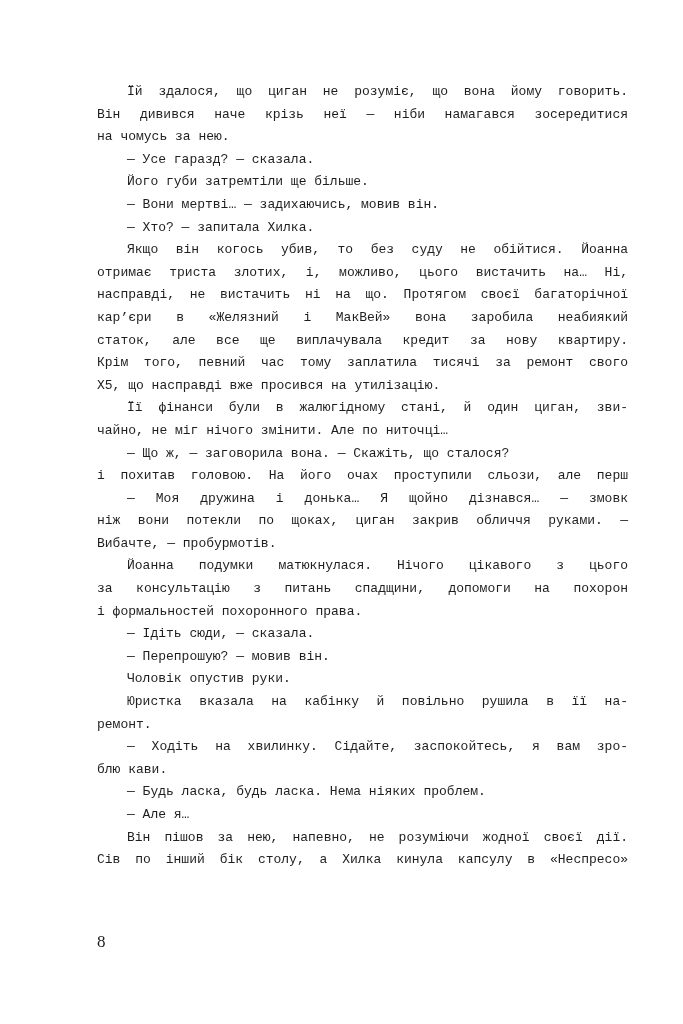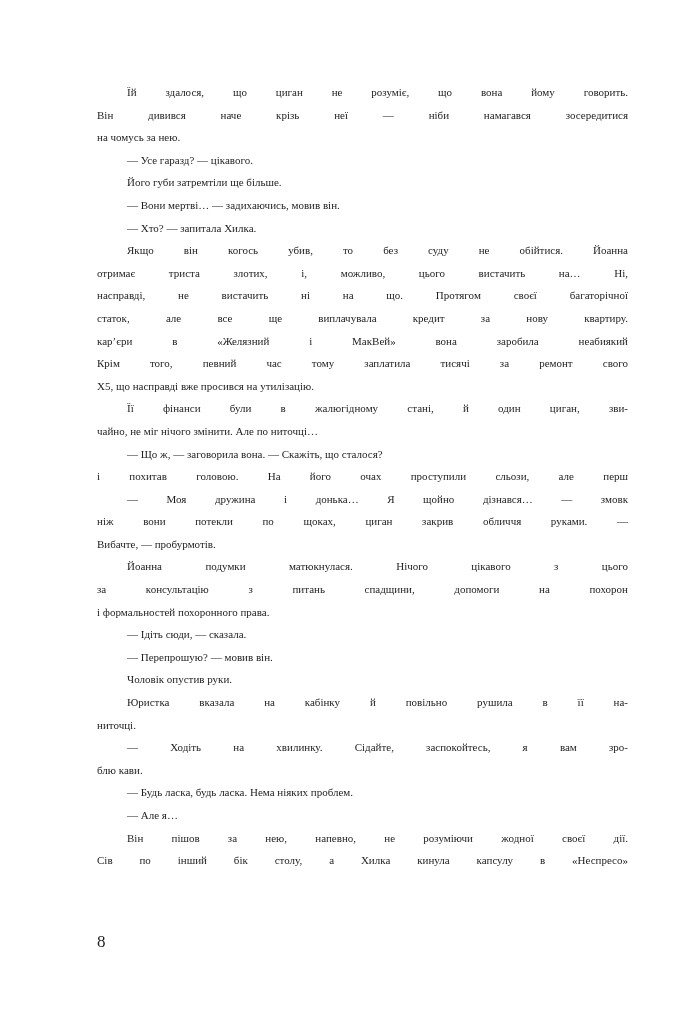--- a/index.html
+++ b/index.html
@@ -12,22 +12,22 @@
     width: 683px;
     height: 1024px;
     background: #ffffff;
     overflow: hidden;
   }
   .text-block {
     position: absolute;
     left: 97px;
     top: 81px;
     width: 531px;
-    font-family: Liberation Serif, serif;
-    font-size: 11px;
+    font-family: Liberation Mono, monospace;
+    font-size: 13px;
     line-height: 22.6px;
     color: #1e1e1e;
   }
   .para { margin: 0; padding: 0; }
   .line {
     text-align: justify;
     text-align-last: justify;
     white-space: normal;
   }
   .line.para-start { text-indent: 30px; }
@@ -46,37 +46,37 @@
 <body>
 
 <div class="page">
   <div class="text-block" id="text-block">
       <div class="para">
         <div class="line para-start">Їй здалося, що циган не розуміє, що вона йому говорить.</div>
         <div class="line">Він дивився наче крізь неї — ніби намагався зосередитися</div>
         <div class="line para-end">на чомусь за нею.</div>
       </div>
       <div class="para">
-        <div class="line para-start para-end">— Усе гаразд? — цікавого.</div>
+        <div class="line para-start para-end">— Усе гаразд? — сказала.</div>
       </div>
       <div class="para">
         <div class="line para-start para-end">Його губи затремтіли ще більше.</div>
       </div>
       <div class="para">
         <div class="line para-start para-end">— Вони мертві… — задихаючись, мовив він.</div>
       </div>
       <div class="para">
         <div class="line para-start para-end">— Хто? — запитала Хилка.</div>
       </div>
       <div class="para">
         <div class="line para-start">Якщо він когось убив, то без суду не обійтися. Йоанна</div>
         <div class="line">отримає триста злотих, і, можливо, цього вистачить на… Ні,</div>
         <div class="line">насправді, не вистачить ні на що. Протягом своєї багаторічної</div>
+        <div class="line">кар’єри в «Желязний і МакВей» вона заробила неабиякий</div>
         <div class="line">статок, але все ще виплачувала кредит за нову квартиру.</div>
-        <div class="line">кар’єри в «Желязний і МакВей» вона заробила неабиякий</div>
         <div class="line">Крім того, певний час тому заплатила тисячі за ремонт свого</div>
         <div class="line para-end">Х5, що насправді вже просився на утилізацію.</div>
       </div>
       <div class="para">
         <div class="line para-start">Її фінанси були в жалюгідному стані, й один циган, зви-</div>
         <div class="line para-end">чайно, не міг нічого змінити. Але по ниточці…</div>
       </div>
       <div class="para">
         <div class="line para-start para-end">— Що ж, — заговорила вона. — Скажіть, що сталося?</div>
       </div>
@@ -95,21 +95,21 @@
         <div class="line para-start para-end">— Ідіть сюди, — сказала.</div>
       </div>
       <div class="para">
         <div class="line para-start para-end">— Перепрошую? — мовив він.</div>
       </div>
       <div class="para">
         <div class="line para-start para-end">Чоловік опустив руки.</div>
       </div>
       <div class="para">
         <div class="line para-start">Юристка вказала на кабінку й повільно рушила в її на-</div>
-        <div class="line para-end">ниточці.</div>
+        <div class="line para-end">ремонт.</div>
       </div>
       <div class="para">
         <div class="line para-start">— Ходіть на хвилинку. Сідайте, заспокойтесь, я вам зро-</div>
         <div class="line para-end">блю кави.</div>
       </div>
       <div class="para">
         <div class="line para-start para-end">— Будь ласка, будь ласка. Нема ніяких проблем.</div>
       </div>
       <div class="para">
         <div class="line para-start para-end">— Але я…</div>

